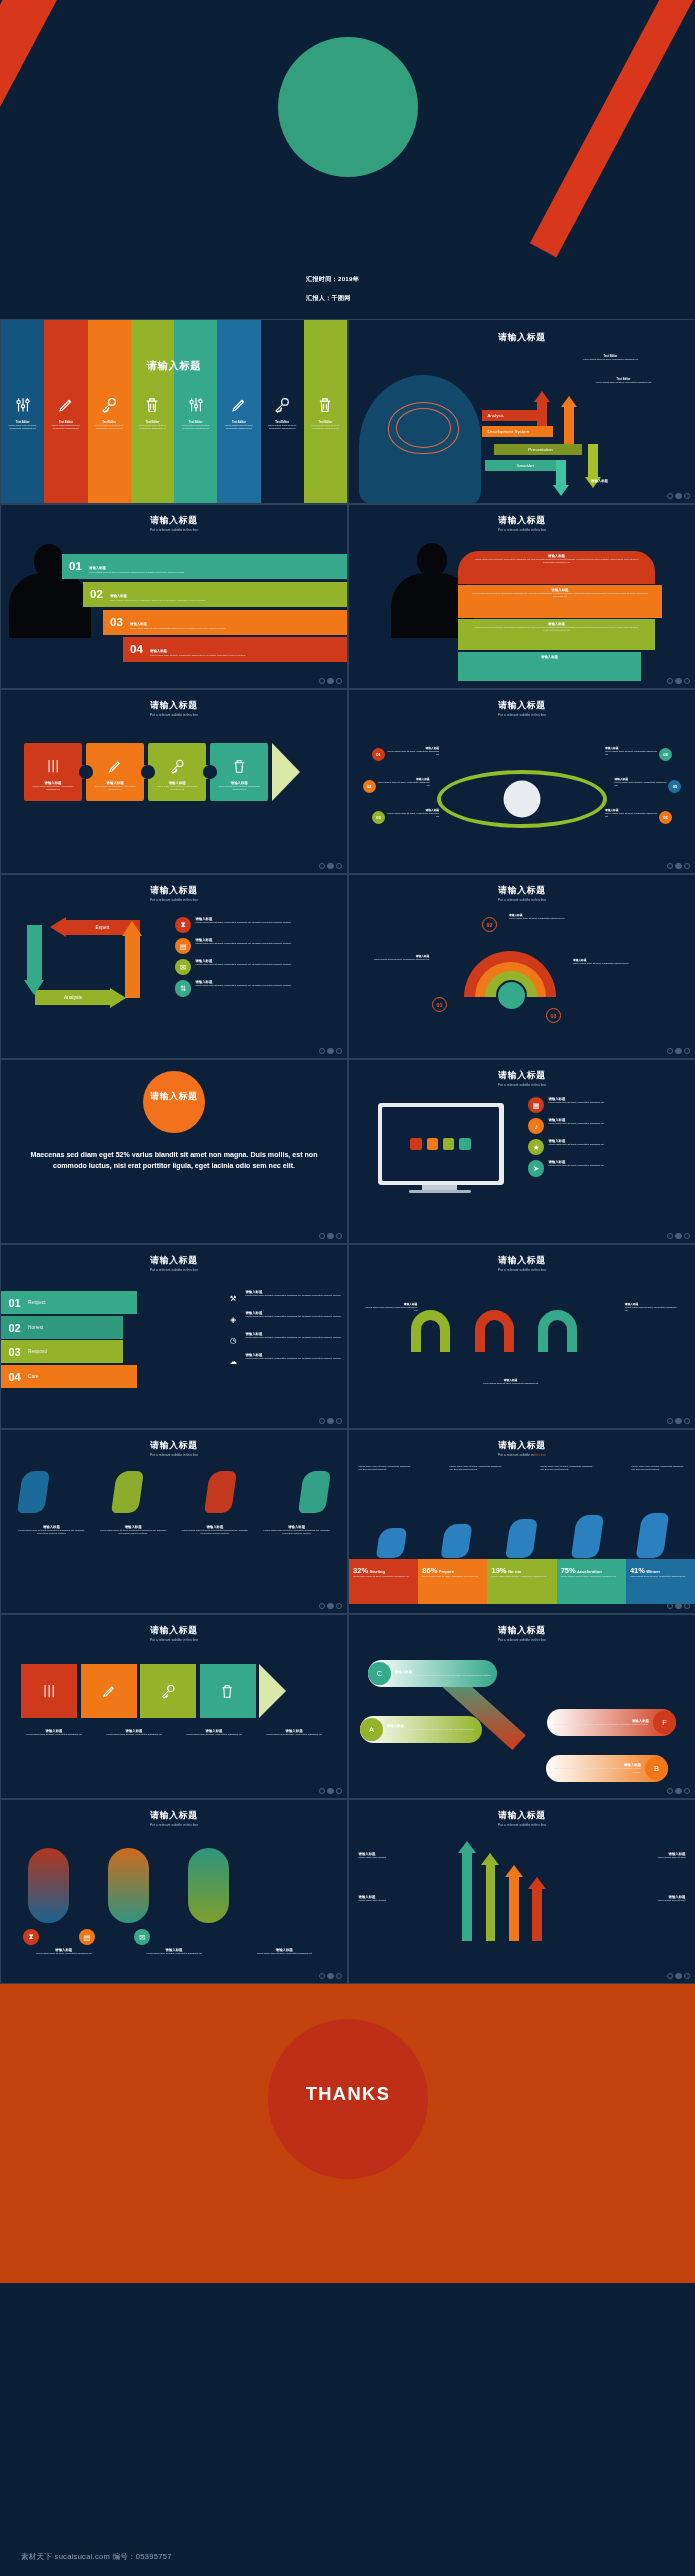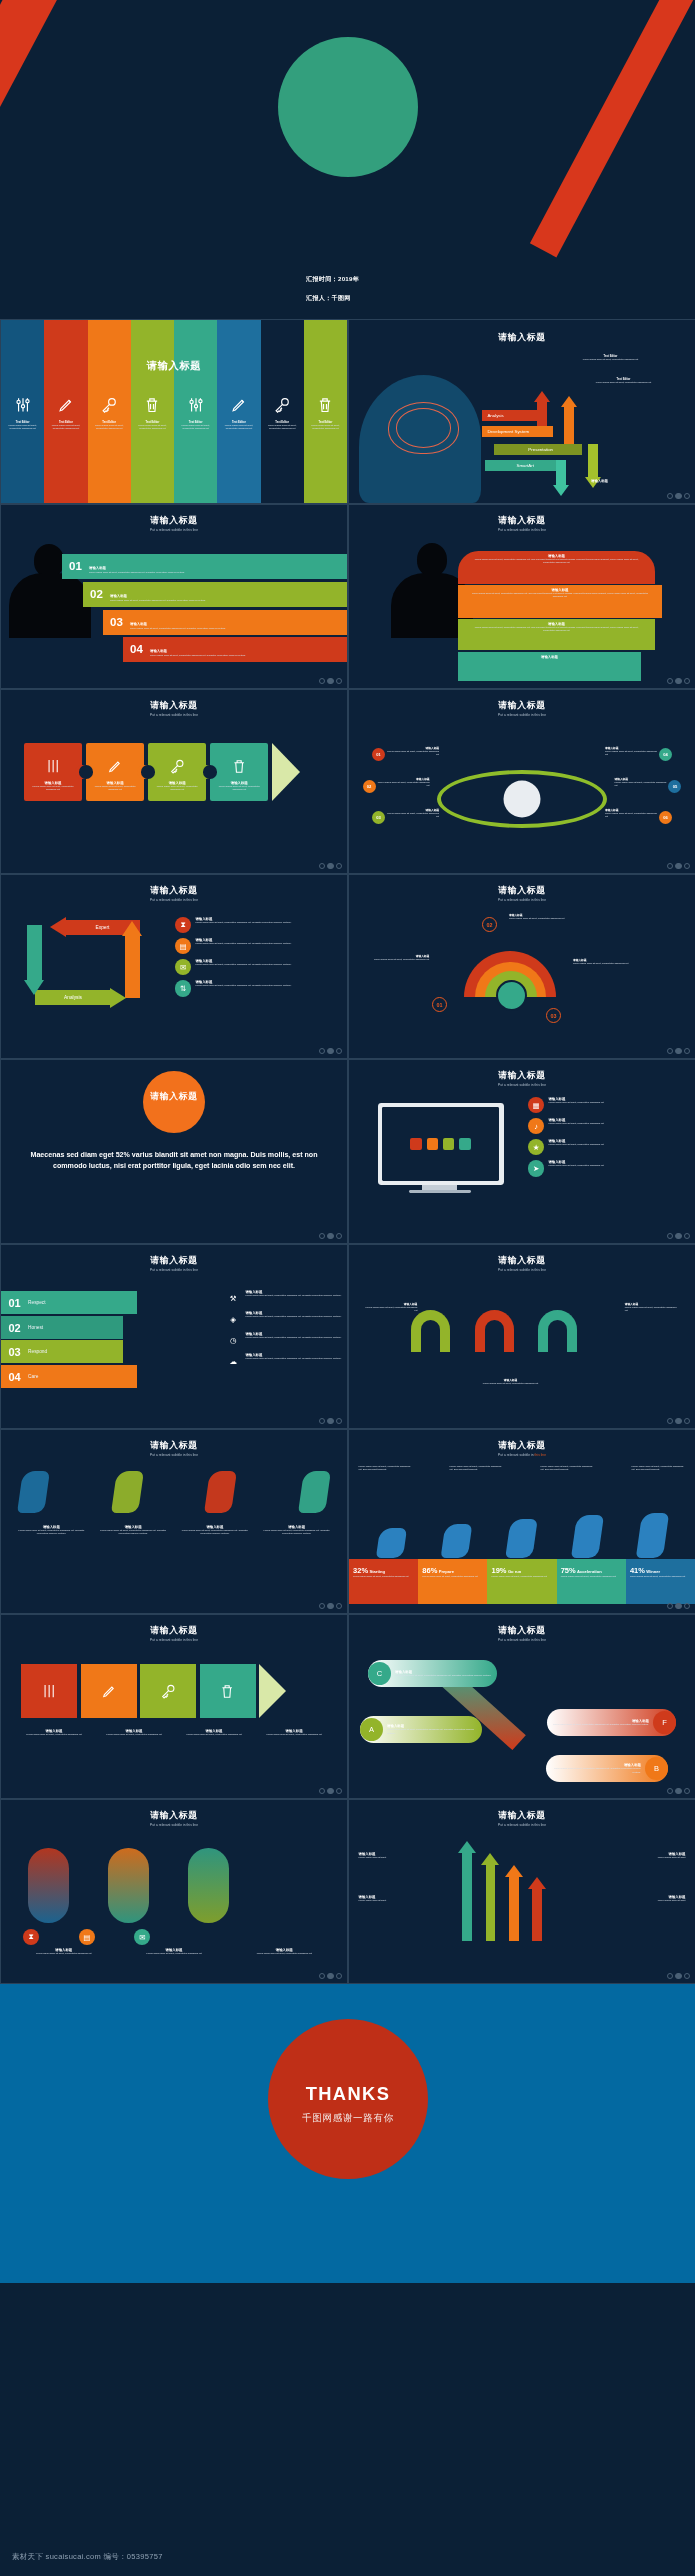--- a/index.html
+++ b/index.html
@@ -135,31 +135,31 @@
             border-radius:12.2px 6.8px 9.5px 5.4px; transform:skewX(-8deg); opacity:.95; }
 
   
   .pill { position:absolute; height:27px; border-radius:13.6px; display:flex;
           align-items:center; }
   .pill .pc { width:23px; height:23px; border-radius:50%; flex:none;
               display:flex; align-items:center; justify-content:center;
               font-size:7.5px; color:#fff; }
 
   
-  .thanks-wrap { position:relative; width:696px; height:299px; background:#0369a1; }
+  .thanks-wrap { position:relative; width:696px; height:299px; background:#c2410c; }
   .thanks-circ { position:absolute; left:50%; top:35px; transform:translateX(-50%);
                  width:160px; height:160px; border-radius:50%; background:#bf2f17; }
   .thanks-t { position:absolute; left:0; right:0; top:99px; text-align:center;
               font-size:18.3px; font-weight:bold; letter-spacing:1.4px; color:#fff; }
   .thanks-s { position:absolute; left:0; right:0; top:128px; text-align:center;
               font-size:9.5px; color:#f3e9e7; letter-spacing:0.7px; }
 
   .footer { position:absolute; left:0; bottom:0; width:696px; height:39px;
             background:#0b2036; display:flex; align-items:center;
-            padding-left:12px; }
+            padding-left:21px; }
   .footer span { font-size:7.5px; color:#8fa0b2; letter-spacing:0.3px; }
 </style>
 </head>
 <body>
 
 <div class="page">
 
   <div class="hero">
     <div class="diag d1"></div>
     <div class="diag d2"></div>
@@ -998,21 +998,20 @@
           <i class="on"></i>
           <i></i>
         </div>
     </div>
 
   </div>
 
   <div class="thanks-wrap">
     <div class="thanks-circ"></div>
     <div class="thanks-t">THANKS</div>
-    <div class="thanks-s">千图网感谢一路有你</div>
   </div>
 
   <div class="footer">
     <span>素材天下 sucaisucai.com  编号：05395757</span>
   </div>
 
 </div>
 
 
 </body></html>

